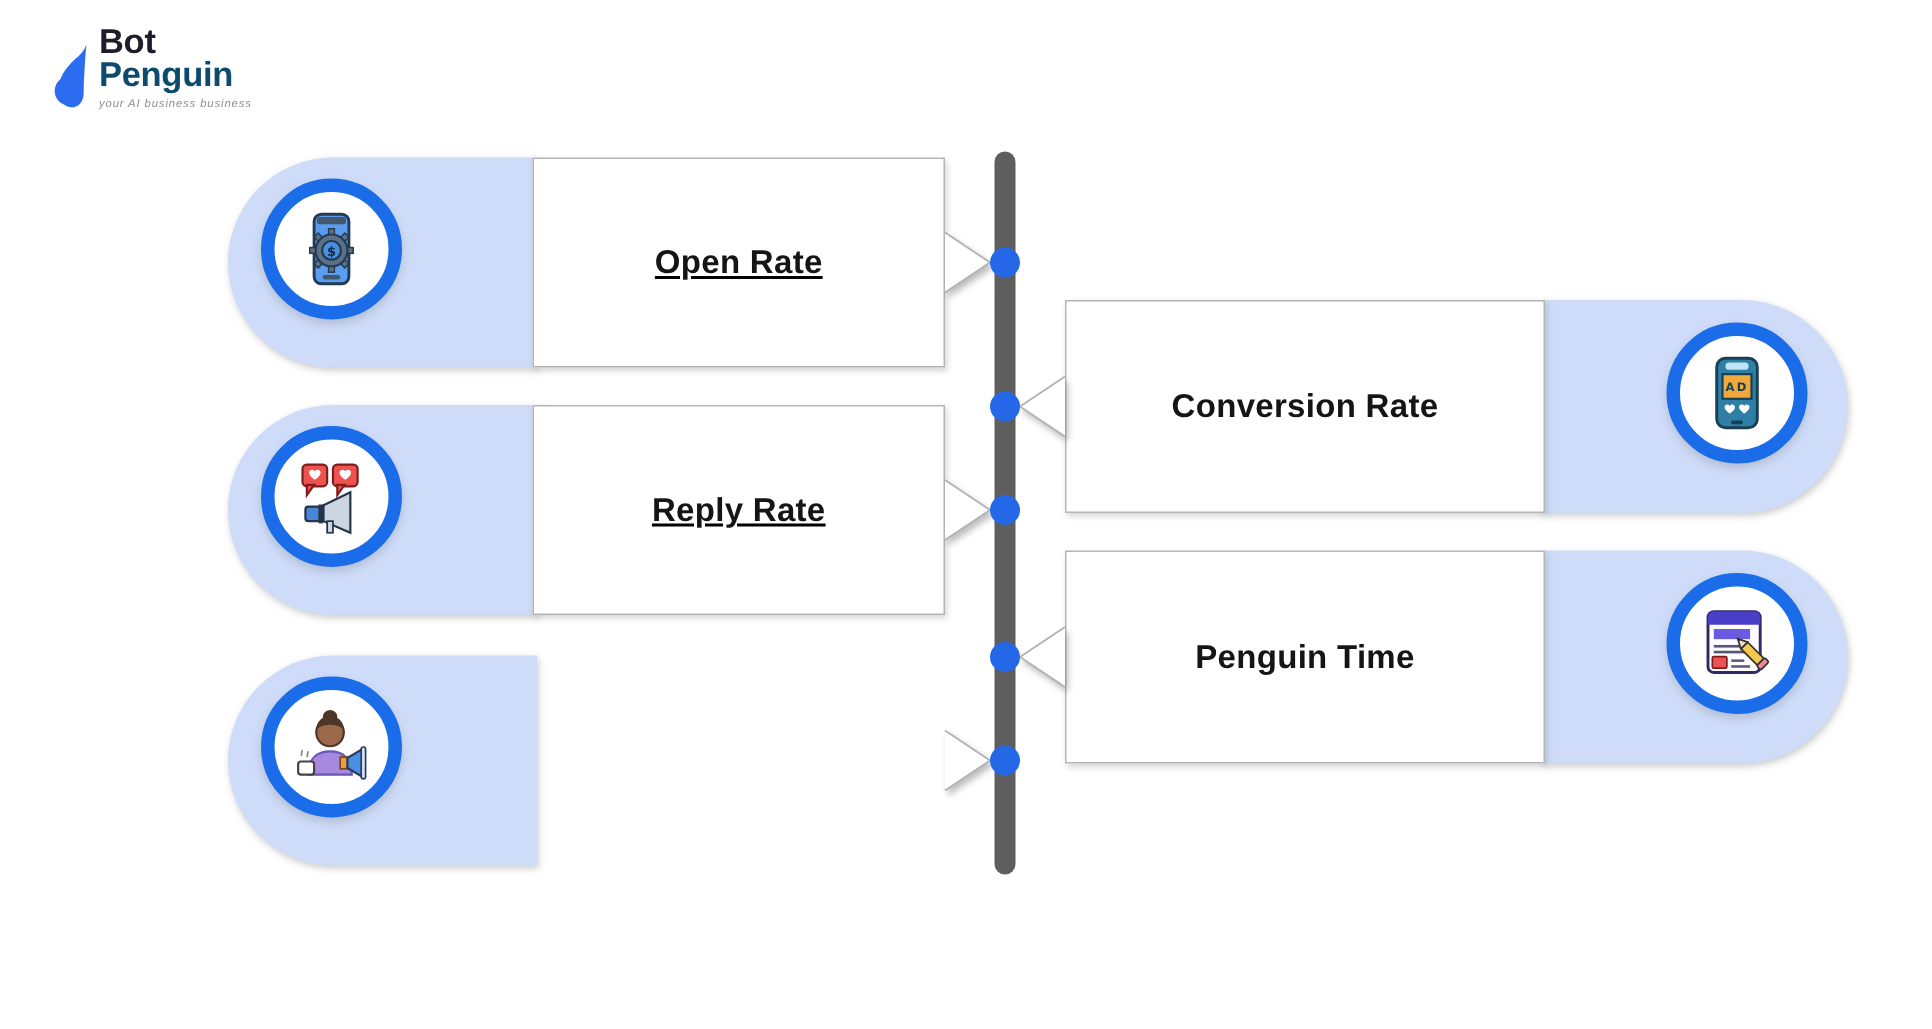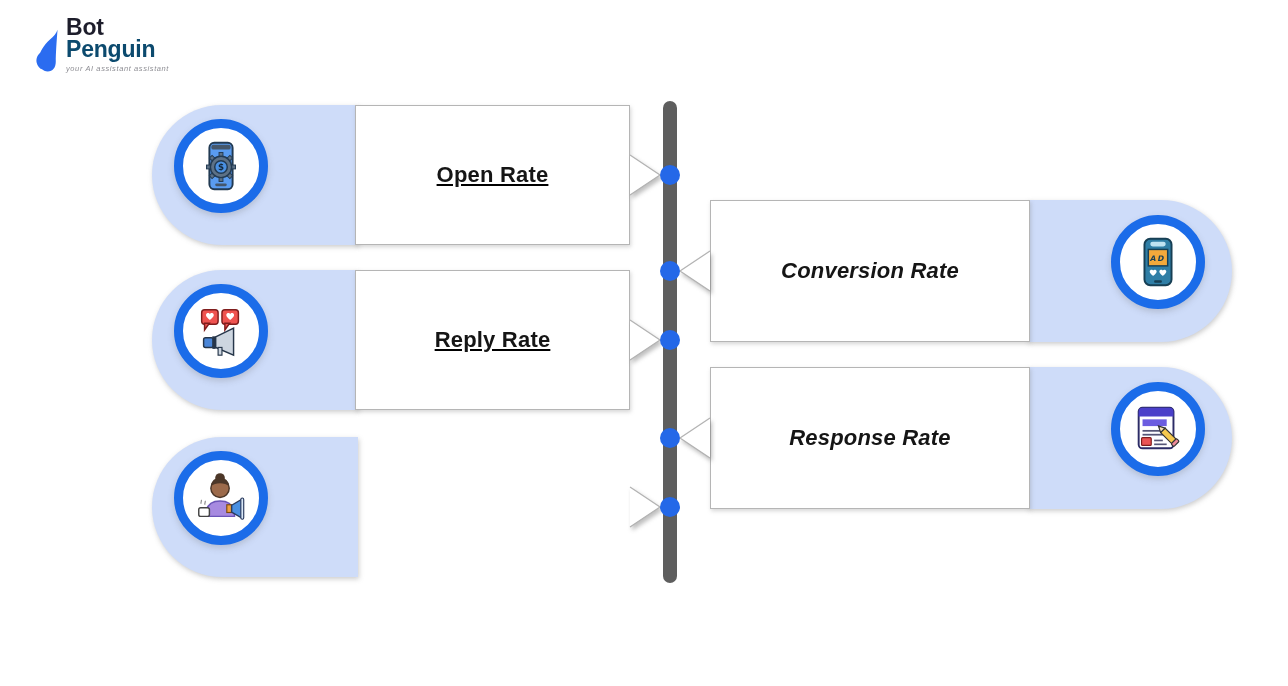--- a/index.html
+++ b/index.html
@@ -19,21 +19,21 @@
   .timeline-bar { position:absolute; left:663px; top:101px; width:14px; height:482px;
                   background:#5e5e5e; border-radius:7px; }
   .timeline-dot { position:absolute; left:660px; width:20px; height:20px; border-radius:50%;
                   background:#2468e8; z-index:6; }
   .dot-1 { top:165px; } .dot-2 { top:261px; } .dot-3 { top:330px; } .dot-4 { top:428px; } .dot-5 { top:497px; }
 
   
   .metric-row { position:absolute; }
   .row-l { left:152px; width:478px; height:140px; }
   .row-l1 { top:105px; } .row-l2 { top:270px; } .row-l3 { top:437px; }
-  .row-r { left:710px; width:522px; height:142px;font-style:italic; }
+  .row-r { left:710px; width:522px; height:142px; }
   .row-r1 { top:200px; } .row-r2 { top:367px; }
 
   .pill { position:absolute; top:0; height:100%; background:#cedcf9; z-index:1;
           box-shadow:1px 2px 5px rgba(110,110,110,0.35); }
   .pill-left  { left:0; width:206px; border-radius:70px 0 0 70px; }
   .pill-right { left:318px; width:204px; border-radius:0 71px 71px 0; }
 
   .metric-card { position:absolute; top:0; height:100%; background:#ffffff;
                  border:1px solid #b5b5b5; z-index:2; display:flex; align-items:center;
                  justify-content:center; box-shadow:1px 2px 4px rgba(120,120,120,0.30); }
@@ -65,21 +65,21 @@
 <div class="canvas">
 
   <div class="logo">
     <svg class="logo-penguin-svg" width="32" height="50" viewBox="0 0 36 52">
       <path d="M31 1c-1.5 4.5-4.5 7.5-8.5 11C16 18 10 26 10 35c0 8 4.5 13 10 13s9-4.5 9-11c0-9 1-24 2-36z" fill="#2b6cf0"></path>
       <path d="M13 26c-4 2-6.5 7-5.5 12 .8 3.8 3.3 6.6 6.8 7.8-2.6-3.3-3.8-7.3-3.3-11.6.3-3 1-5.7 2-8.2z" fill="#2b6cf0"></path>
     </svg>
     <div class="logo-text">
       <div class="logo-bot">Bot</div>
       <div class="logo-penguin-word">Penguin</div>
-      <div class="logo-tagline">your AI assistant assistant</div>
+      <div class="logo-tagline">your AI business business</div>
     </div>
   </div>
 
   <div class="timeline-bar"></div>
   <div class="timeline-dot dot-1"></div>
   <div class="timeline-dot dot-2"></div>
   <div class="timeline-dot dot-3"></div>
   <div class="timeline-dot dot-4"></div>
   <div class="timeline-dot dot-5"></div>
 
@@ -177,21 +177,21 @@
       </svg>
     </div>
     <svg class="connector conn-right" width="32" height="44" viewBox="0 0 32 44">
       <path d="M32 2 L2 22 L32 42"></path>
     </svg>
   </div>
 
   <div class="metric-row row-r row-r2">
     <div class="pill pill-right"></div>
     <div class="metric-card card-right">
-      <span class="metric-title">Response Rate</span>
+      <span class="metric-title">Penguin Time</span>
     </div>
     <div class="icon-circle circ-right">
       <svg class="icon-art" width="58" height="58" viewBox="0 0 60 60">
         <rect x="10" y="8" width="36" height="42" rx="4" fill="#fdfdff" stroke="#2b2b66" stroke-width="2"></rect>
         <path d="M10 12 Q10 8 14 8 L42 8 Q46 8 46 12 L46 17 L10 17 Z" fill="#4a3fc9"></path>
         <rect x="14" y="20" width="25" height="7" fill="#6a5be0"></rect>
         <rect x="14" y="31" width="23" height="1.8" fill="#555577"></rect>
         <rect x="14" y="35" width="23" height="1.8" fill="#555577"></rect>
         <rect x="13" y="39" width="10" height="8" rx="1" fill="#ea5455" stroke="#7f1d1d" stroke-width="1.2"></rect>
         <rect x="26" y="41" width="9" height="1.7" fill="#555577"></rect>

